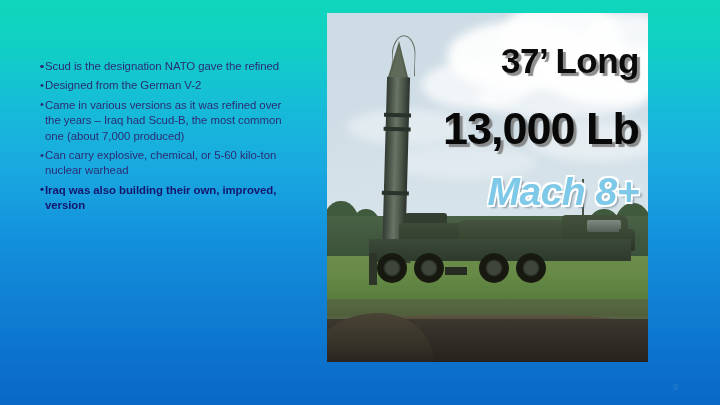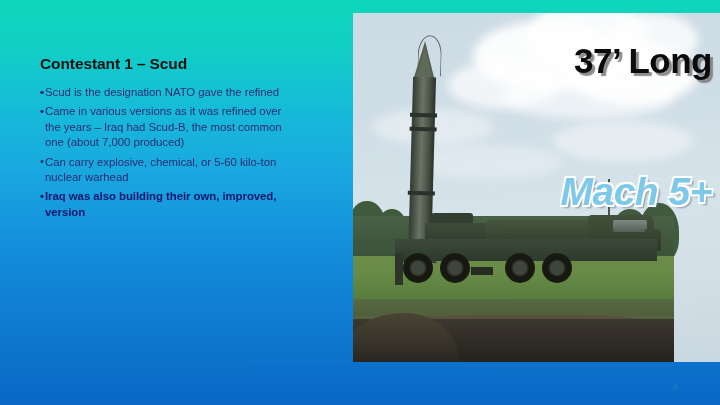--- a/index.html
+++ b/index.html
@@ -37,22 +37,22 @@
     margin:0 0 4px 0;
     padding-left:5px;
     letter-spacing:-0.05px;
   }
   .bullets li .bdot{
     position:absolute;left:0;top:-0.5px;
   }
   .bullets li.bold{font-weight:bold;color:#15156b;}
   
   .photo{
-    position:absolute;left:327px;top:13px;width:368px;height:349px;
-    overflow:hidden;background:#c6d6e0;margin-left:26px;
+    position:absolute;left:327px;top:13px;width:321px;height:349px;
+    overflow:hidden;background:#c6d6e0;
   }
   .sky{
     position:absolute;inset:0;
     background:linear-gradient(175deg,#cddbe4 0%,#cfdde6 28%,#d6e3ea 55%,#d3dfe6 78%,#c9d7e0 100%);
   }
   .cloud{position:absolute;border-radius:50%;background:#ffffff;filter:blur(5px);}
   .c1{left:120px;top:8px;width:150px;height:70px;opacity:.92;}
   .c2{left:175px;top:-14px;width:120px;height:78px;opacity:.88;}
   .c3{left:215px;top:30px;width:130px;height:62px;opacity:.95;}
   .c4{left:95px;top:48px;width:110px;height:48px;opacity:.72;}
@@ -211,35 +211,35 @@
     position:absolute;right:42px;bottom:13px;
     font-size:9px;color:#2f7ec9;opacity:.85;
   }
 </style>
 </head>
 <body>
 
 <div class="slide">
 
   <div class="textcol">
-    <div class="title">Contestant 1 – Scud</div>
 
     <ul class="bullets">
       <li>
         <span class="bdot">•</span>
       </li>
       <li>
         <span class="bdot">•</span>
       </li>
       <li>
         <span class="bdot">•</span>
         <span>Scud is the designation NATO gave the refined</span>
       </li>
       <li>
         <span class="bdot">•</span>
+        <span>Designed from the German V-2</span>
       </li>
       <li>
         <span class="bdot">•</span>
         <span>Came in various versions as it was refined over the years – Iraq had Scud-B, the most common one (about 7,000 produced)</span>
       </li>
       <li>
         <span class="bdot">•</span>
         <span>Can carry explosive, chemical, or 5-60 kilo-ton nuclear warhead</span>
       </li>
       <li class="bold">
@@ -299,18 +299,19 @@
       <div class="wheel w2"></div>
       <div class="wheel w3"></div>
       <div class="wheel w4"></div>
     </div>
 
     <div class="dirtridge"></div>
     <div class="dirt"></div>
     <div class="mound"></div>
 
     <div class="cap cap-long">37’ Long</div>
-    <div class="cap cap-mach">Mach 5+</div>
+    <div class="cap cap-lb">13,000 Lb</div>
+    <div class="cap cap-mach">Mach 8+</div>
   </div>
 
   <div class="slideno">9</div>
 
 </div>
 
 </body></html>

